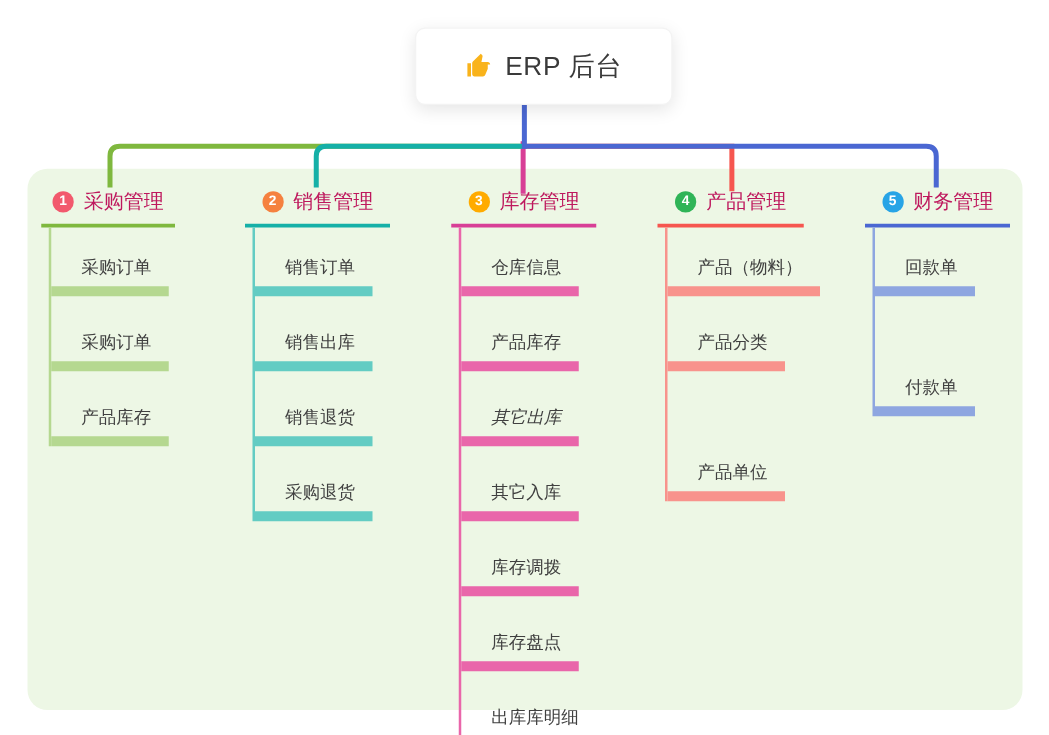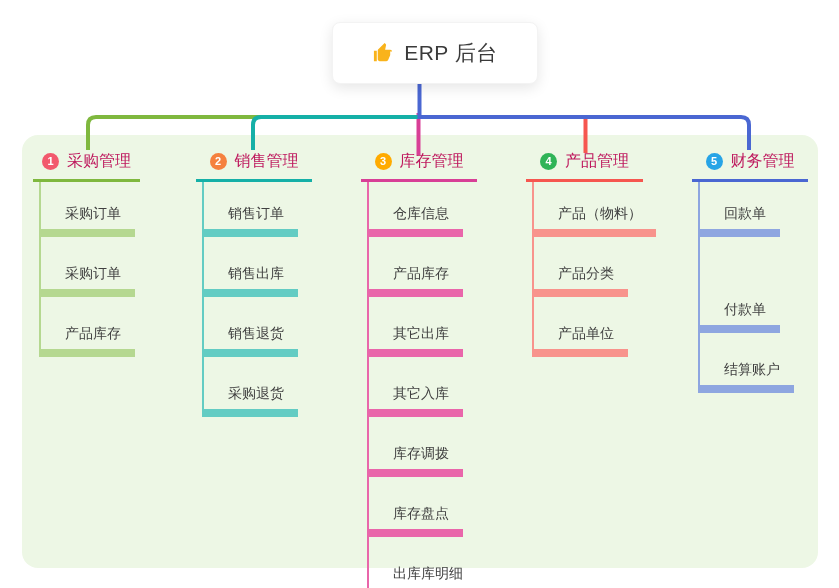--- a/index.html
+++ b/index.html
@@ -104,46 +104,45 @@
   </div>
 
   <div class="branch" style="left: 361px;">
     <div class="branch-title" style="width: 116px; border-bottom-color: rgb(216, 63, 150);">
       <span class="badge" style="background: rgb(255, 171, 0);">3</span>
       <span class="branch-label">库存管理</span>
     </div>
     <div class="children" style="border-left-color: rgb(233, 102, 170);">
           <div class="child" style="border-bottom-color: rgb(233, 102, 170);"><span class="child-label">仓库信息</span></div>
           <div class="child" style="border-bottom-color: rgb(233, 102, 170);"><span class="child-label">产品库存</span></div>
-          <div class="child" style="border-bottom-color: rgb(233, 102, 170);"><span class="child-label">其它出库</span></div>
+          <div class="child" style="border-bottom-color: rgb(233, 102, 170); font-style: italic;"><span class="child-label">其它出库</span></div>
           <div class="child" style="border-bottom-color: rgb(233, 102, 170);"><span class="child-label">其它入库</span></div>
           <div class="child" style="border-bottom-color: rgb(233, 102, 170);"><span class="child-label">库存调拨</span></div>
           <div class="child" style="border-bottom-color: rgb(233, 102, 170);"><span class="child-label">库存盘点</span></div>
           <div class="child" style="border-bottom-color: rgb(233, 102, 170);"><span class="child-label">出库库明细</span></div>
         </div>
   </div>
 
   <div class="branch" style="left: 526px;">
     <div class="branch-title" style="width: 117px; border-bottom-color: rgb(246, 86, 79);">
       <span class="badge" style="background: rgb(47, 180, 87);">4</span>
       <span class="branch-label">产品管理</span>
     </div>
     <div class="children" style="border-left-color: rgb(248, 147, 140);">
           <div class="child" style="border-bottom-color: rgb(248, 147, 140);"><span class="child-label">产品（物料）</span></div>
           <div class="child" style="border-bottom-color: rgb(248, 147, 140);"><span class="child-label">产品分类</span></div>
-          <div class="child" style="border-bottom-color: rgb(248, 147, 140);"><span class="child-label">产品单位</span></div>
+          <div class="child" style="border-bottom-color: rgb(248, 147, 140); margin-top: 44px;"><span class="child-label">产品单位</span></div>
         </div>
   </div>
 
   <div class="branch" style="left: 692px;">
     <div class="branch-title" style="width: 116px; border-bottom-color: rgb(74, 103, 210);">
       <span class="badge" style="background: rgb(39, 164, 230);">5</span>
       <span class="branch-label">财务管理</span>
     </div>
     <div class="children" style="border-left-color: rgb(142, 166, 224);">
           <div class="child" style="border-bottom-color: rgb(142, 166, 224);"><span class="child-label">回款单</span></div>
           <div class="child" style="border-bottom-color: rgb(142, 166, 224); margin-top: 36px;"><span class="child-label">付款单</span></div>
-          <div class="child" style="border-bottom-color: rgb(142, 166, 224);"><span class="child-label">结算账户</span></div>
         </div>
   </div>
 </div>
 
 </div>
 
 </body></html>

